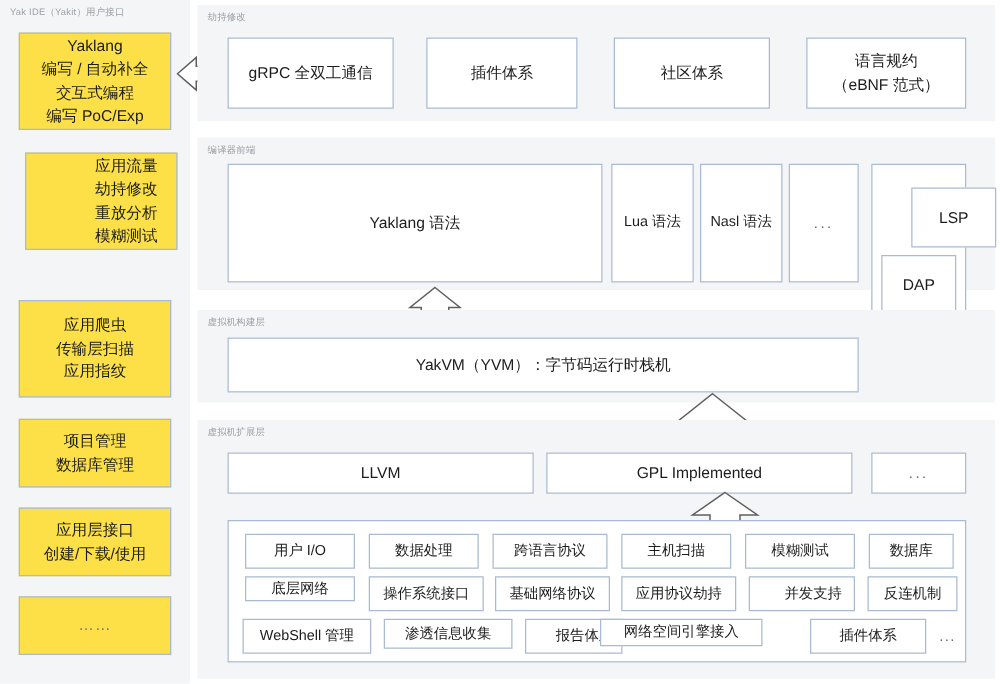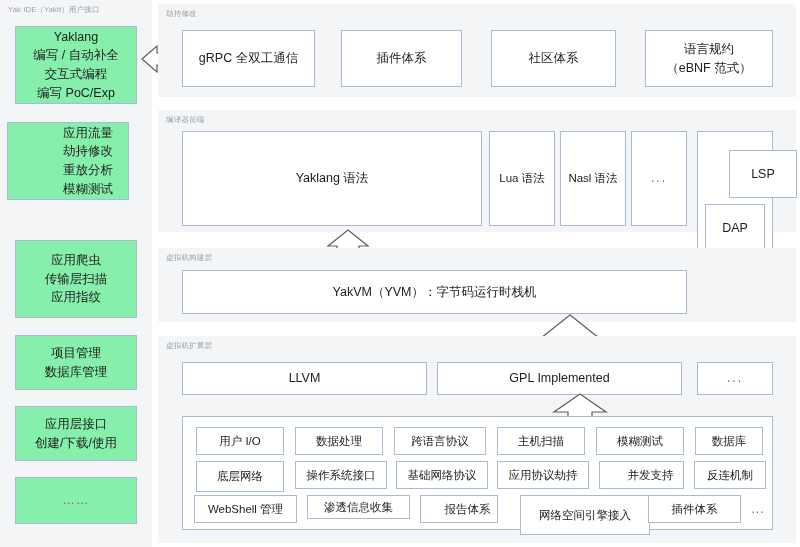--- a/index.html
+++ b/index.html
@@ -46,21 +46,21 @@
   .box.small{font-size:11.5px;}
   .box.dots{color:#666;letter-spacing:2px;font-size:12px;}
 
   
   .leftcol{
     position:absolute;left:0;top:0;width:152px;height:547px;
     background:#f4f5f6;box-sizing:border-box;
   }
   .leftbox{
     border:1px solid #a9bad2;
-    background:#86efac;
+    background:#fde047;
     box-sizing:border-box;
     position:absolute;
     display:flex;align-items:center;justify-content:center;
     text-align:center;
     font-size:12.5px;line-height:1.5;
   }
   .leftbox .ml{white-space:pre-line;}
 
   
   .arrow{position:absolute;}
@@ -75,21 +75,21 @@
   <div class="leftcol">
     <div class="panel-label">Yak IDE（Yakit）用户接口</div>
 
     <div class="leftbox" style="left:15px;top:26px;width:122px;height:78px;">
       <span class="ml">Yaklang
 编写 / 自动补全
 交互式编程
 编写 PoC/Exp</span>
     </div>
 
-    <div class="leftbox" style="left:7px;top:122px;width:122px;height:78px;padding-left:40px;">
+    <div class="leftbox" style="left:20px;top:122px;width:122px;height:78px;padding-left:40px;">
       <span class="ml">应用流量
 劫持修改
 重放分析
 模糊测试</span>
     </div>
 
     <div class="leftbox" style="left:15px;top:240px;width:122px;height:78px;">
       <span class="ml">应用爬虫
 传输层扫描
 应用指纹</span>
@@ -209,21 +209,21 @@
   <div class="box small" style="left:497px;top:427px;width:88px;height:28px;">
     <span>主机扫描</span>
   </div>
   <div class="box small" style="left:596px;top:427px;width:88px;height:28px;">
     <span>模糊测试</span>
   </div>
   <div class="box small" style="left:695px;top:427px;width:68px;height:28px;">
     <span>数据库</span>
   </div>
 
-  <div class="box small" style="left:196px;top:461px;width:88px;height:31px;">
+  <div class="box small" style="left:196px;top:461px;width:88px;height:20px;">
     <span>底层网络</span>
   </div>
   <div class="box small" style="left:396px;top:461px;width:92px;height:28px;">
     <span>基础网络协议</span>
   </div>
   <div class="box small" style="left:295px;top:461px;width:92px;height:28px;">
     <span>操作系统接口</span>
   </div>
   <div class="box small" style="left:497px;top:461px;width:92px;height:28px;">
     <span>应用协议劫持</span>
@@ -237,21 +237,21 @@
 
   <div class="box small" style="left:194px;top:495px;width:103px;height:28px;">
     <span>WebShell 管理</span>
   </div>
   <div class="box small" style="left:307px;top:495px;width:103px;height:24px;">
     <span>渗透信息收集</span>
   </div>
   <div class="box small" style="left:420px;top:495px;width:78px;height:28px;padding-left:20px;">
     <span>报告体系</span>
   </div>
-  <div class="box small" style="left:520px;top:495px;width:130px;height:40px;">
+  <div class="box small" style="left:480px;top:495px;width:130px;height:22px;">
     <span>网络空间引擎接入</span>
   </div>
   <div class="box small" style="left:648px;top:495px;width:93px;height:28px;">
     <span>插件体系</span>
   </div>
   <div style="position:absolute;left:745px;top:495px;width:26px;height:28px;display:flex;
               align-items:center;justify-content:center;font-size:12px;color:#666;
               letter-spacing:1px;">
     <span>...</span>
   </div>

